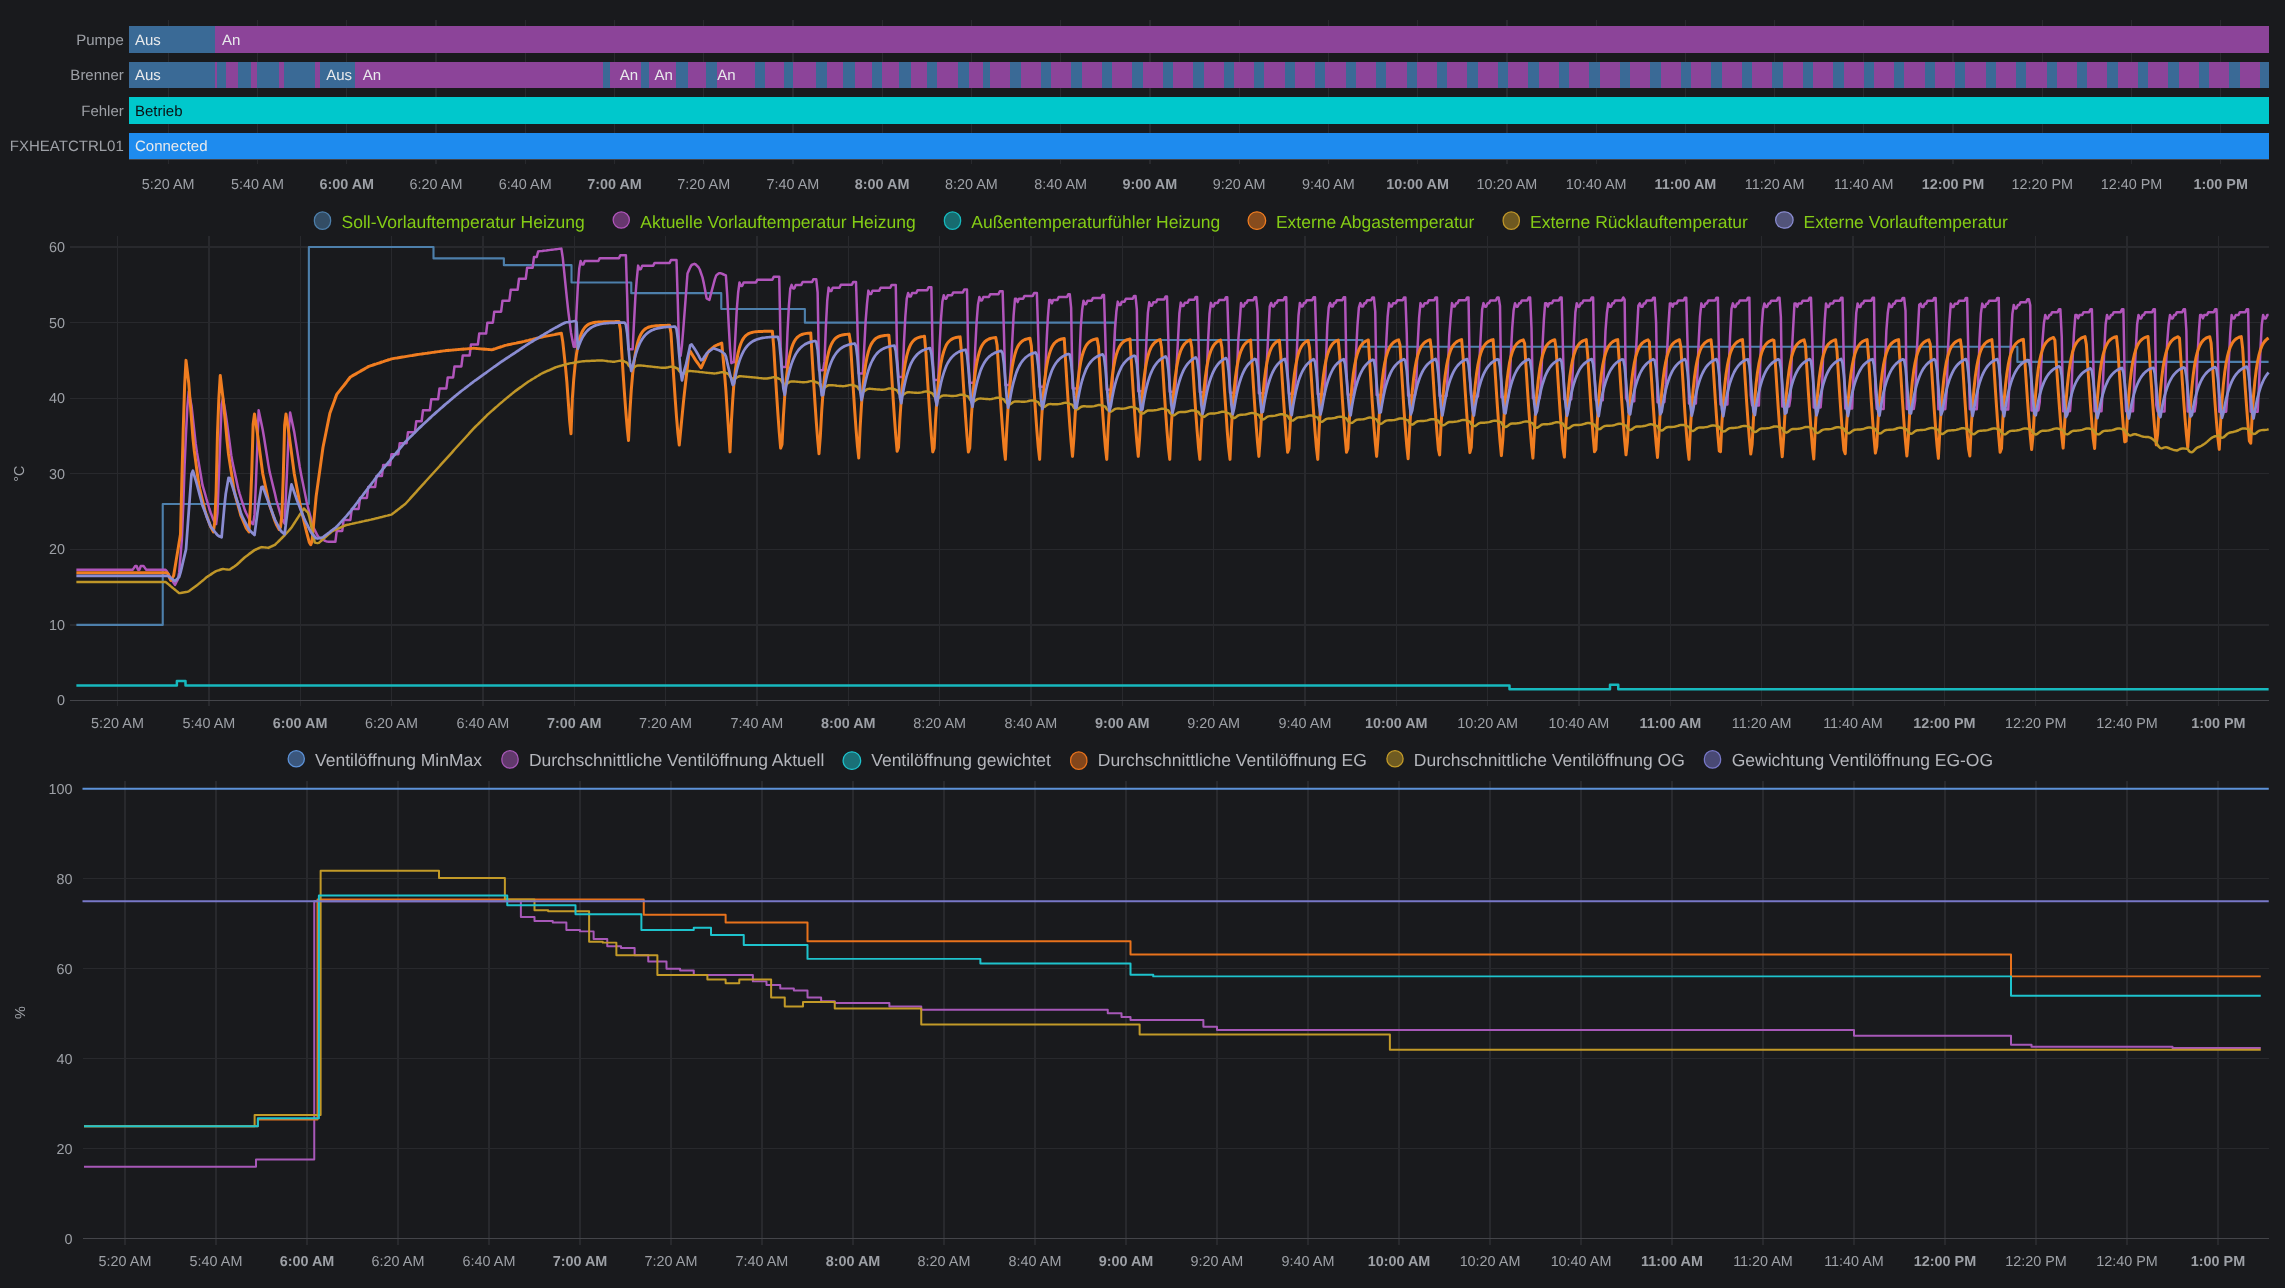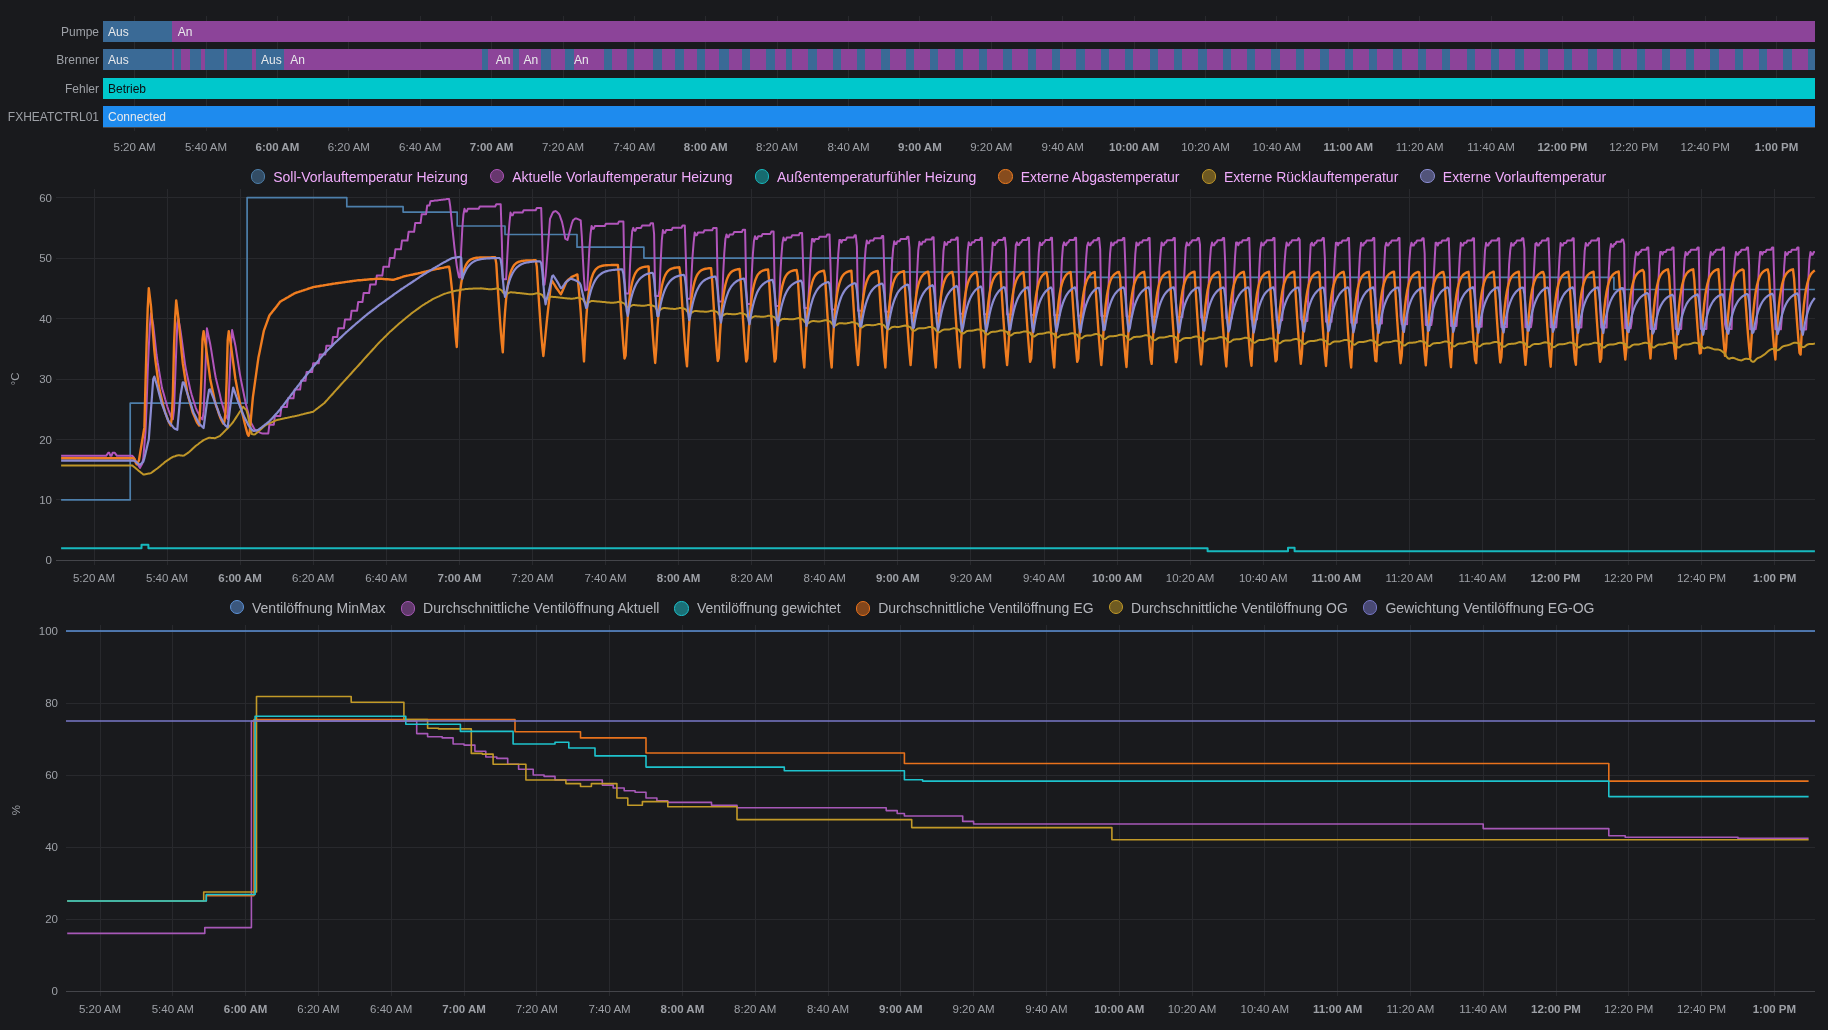--- a/index.html
+++ b/index.html
@@ -280,27 +280,27 @@
     </g>
     <g stroke-linejoin="round">
       <path d="M66 631L1815 631" stroke="#5d92d8" fill="none" stroke-width="1.6"></path>
       <path d="M67.2 933.4L204.8 933.4L204.8 927.6L251.4 927.6L251.4 721.0L416.7 721.0L416.7 733.6L427.6 733.6L427.6 736.8L442.2 736.8L442.2 737.9L453.1 737.9L453.1 744.0L464.0 744.0L464.0 745.1L474.9 745.1L474.9 751.2L485.8 751.2L485.8 757.0L496.8 757.0L496.8 758.4L507.7 758.4L507.7 764.2L518.6 764.2L518.6 769.2L533.2 769.2L533.2 775.0L544.1 775.0L544.1 776.4L555.0 776.4L555.0 780.0L602.3 780.0L602.3 785.1L613.2 785.1L613.2 788.0L624.2 788.0L624.2 790.8L635.1 790.8L635.1 792.3L646.0 792.3L646.0 798.0L656.9 798.0L656.9 800.9L667.8 800.9L667.8 802.4L711.5 802.4L711.5 805.2L737.0 805.2L737.0 807.8L886.2 807.8L886.2 810.6L897.2 810.6L897.2 813.5L904.4 813.5L904.4 816.0L962.7 816.0L962.7 821.4L973.6 821.4L973.6 824.0L1483.2 824.0L1483.2 828.6L1608.8 828.6L1608.8 835.8L1625.2 835.8L1625.2 837.3L1738.0 837.3L1738.0 838.4L1808.6 838.4" stroke="#a758b8" fill="none" stroke-width="1.6"></path>
       <path d="M67.2 901.0L206.3 901.0L206.3 895.6L254.0 895.6L254.0 719.6L515.0 719.6L515.0 731.8L580.5 731.8L580.5 737.9L646.0 737.9L646.0 753.0L904.4 753.0L904.4 763.5L1608.8 763.5L1608.8 781.1L1808.6 781.1" stroke="#e8721c" fill="none" stroke-width="1.6"></path>
       <path d="M67.2 901.0L203.7 901.0L203.7 892.0L256.5 892.0L256.5 696.5L351.2 696.5L351.2 702.3L403.9 702.3L403.9 719.6L427.6 719.6L427.6 728.2L438.5 728.2L438.5 728.9L471.3 728.9L471.3 753.4L482.2 753.4L482.2 754.1L493.1 754.1L493.1 764.2L525.9 764.2L525.9 780.0L565.9 780.0L565.9 783.6L580.5 783.6L580.5 786.5L591.4 786.5L591.4 783.6L616.9 783.6L616.9 798.0L627.8 798.0L627.8 805.2L642.4 805.2L642.4 801.6L667.8 801.6L667.8 806.7L737.0 806.7L737.0 819.6L911.7 819.6L911.7 827.6L1111.9 827.6L1111.9 839.8L1808.6 839.8" stroke="#c29a28" fill="none" stroke-width="1.6"></path>
       <path d="M67.2 901.0L206.3 901.0L206.3 894.5L255.1 894.5L255.1 716.3L405.8 716.3L405.8 724.2L460.4 724.2L460.4 731.4L513.1 731.4L513.1 744.0L555.0 744.0L555.0 742.2L568.8 742.2L568.8 748.0L595.0 748.0L595.0 755.9L646.0 755.9L646.0 767.1L784.3 767.1L784.3 770.7L904.4 770.7L904.4 779.7L922.6 779.7L922.6 781.1L1608.8 781.1L1608.8 796.6L1808.6 796.6" stroke="#1ec3cd" fill="none" stroke-width="1.6"></path>
       <path d="M66 721L1815 721" stroke="#7878c8" fill="none" stroke-width="1.6"></path>
     </g>
   </svg>
-<div style="position:absolute;left:49px;top:166px;width:1759px;height:21px;display:flex;justify-content:center;align-items:center;gap:22px;font-size:14.0px;color:#f0abfc;white-space:nowrap">
+<div style="position:absolute;left:49px;top:166px;width:1759px;height:21px;display:flex;justify-content:center;align-items:center;gap:22px;font-size:14.0px;color:#84cc16;white-space:nowrap">
     <span style="display:inline-flex;align-items:center;gap:8px"><span style="width:12.5px;height:12.5px;border-radius:50%;border:1.6px solid #4d7fab;background:#334d65;flex:none"></span>Soll-Vorlauftemperatur Heizung</span>
     <span style="display:inline-flex;align-items:flex-start;gap:8px"><span style="width:12.5px;height:12.5px;border-radius:50%;border:1.6px solid #b155bb;background:#67376e;flex:none"></span>Aktuelle Vorlauftemperatur Heizung</span>
     <span style="display:inline-flex;align-items:center;gap:8px"><span style="width:12.5px;height:12.5px;border-radius:50%;border:1.6px solid #17b9be;background:#176b6f;flex:none"></span>Außentemperaturfühler Heizung</span>
     <span style="display:inline-flex;align-items:center;gap:8px"><span style="width:12.5px;height:12.5px;border-radius:50%;border:1.6px solid #f07d20;background:#874c1d;flex:none"></span>Externe Abgastemperatur</span>
     <span style="display:inline-flex;align-items:center;gap:8px"><span style="width:12.5px;height:12.5px;border-radius:50%;border:1.6px solid #bf9628;background:#6e5921;flex:none"></span>Externe Rücklauftemperatur</span>
     <span style="display:inline-flex;align-items:flex-start;gap:8px"><span style="width:12.5px;height:12.5px;border-radius:50%;border:1.6px solid #8a8cd2;background:#52547a;flex:none"></span>Externe Vorlauftemperatur</span>
   </div>
 <div style="position:absolute;left:-2px;top:597px;width:1828px;height:21px;display:flex;justify-content:center;align-items:center;gap:15px;font-size:14.0px;color:#b4b6bc;white-space:nowrap">
     <span style="display:inline-flex;align-items:flex-start;gap:8px"><span style="width:12.5px;height:12.5px;border-radius:50%;border:1.6px solid #5d92d8;background:#3b577d;flex:none"></span>Ventilöffnung MinMax</span>
-    <span style="display:inline-flex;align-items:flex-end;gap:8px"><span style="width:12.5px;height:12.5px;border-radius:50%;border:1.6px solid #a758b8;background:#61396c;flex:none"></span>Durchschnittliche Ventilöffnung Aktuell</span>
+    <span style="display:inline-flex;align-items:center;gap:8px"><span style="width:12.5px;height:12.5px;border-radius:50%;border:1.6px solid #a758b8;background:#61396c;flex:none"></span>Durchschnittliche Ventilöffnung Aktuell</span>
     <span style="display:inline-flex;align-items:flex-end;gap:8px"><span style="width:12.5px;height:12.5px;border-radius:50%;border:1.6px solid #1ec3cd;background:#1a7077;flex:none"></span>Ventilöffnung gewichtet</span>
     <span style="display:inline-flex;align-items:flex-end;gap:8px"><span style="width:12.5px;height:12.5px;border-radius:50%;border:1.6px solid #e8721c;background:#83461b;flex:none"></span>Durchschnittliche Ventilöffnung EG</span>
     <span style="display:inline-flex;gap:8px"><span style="width:12.5px;height:12.5px;border-radius:50%;border:1.6px solid #c29a28;background:#6f5b21;flex:none"></span>Durchschnittliche Ventilöffnung OG</span>
     <span style="display:inline-flex;align-items:center;gap:8px"><span style="width:12.5px;height:12.5px;border-radius:50%;border:1.6px solid #7878c8;background:#494974;flex:none"></span>Gewichtung Ventilöffnung EG-OG</span>
   </div>
 </body></html>

